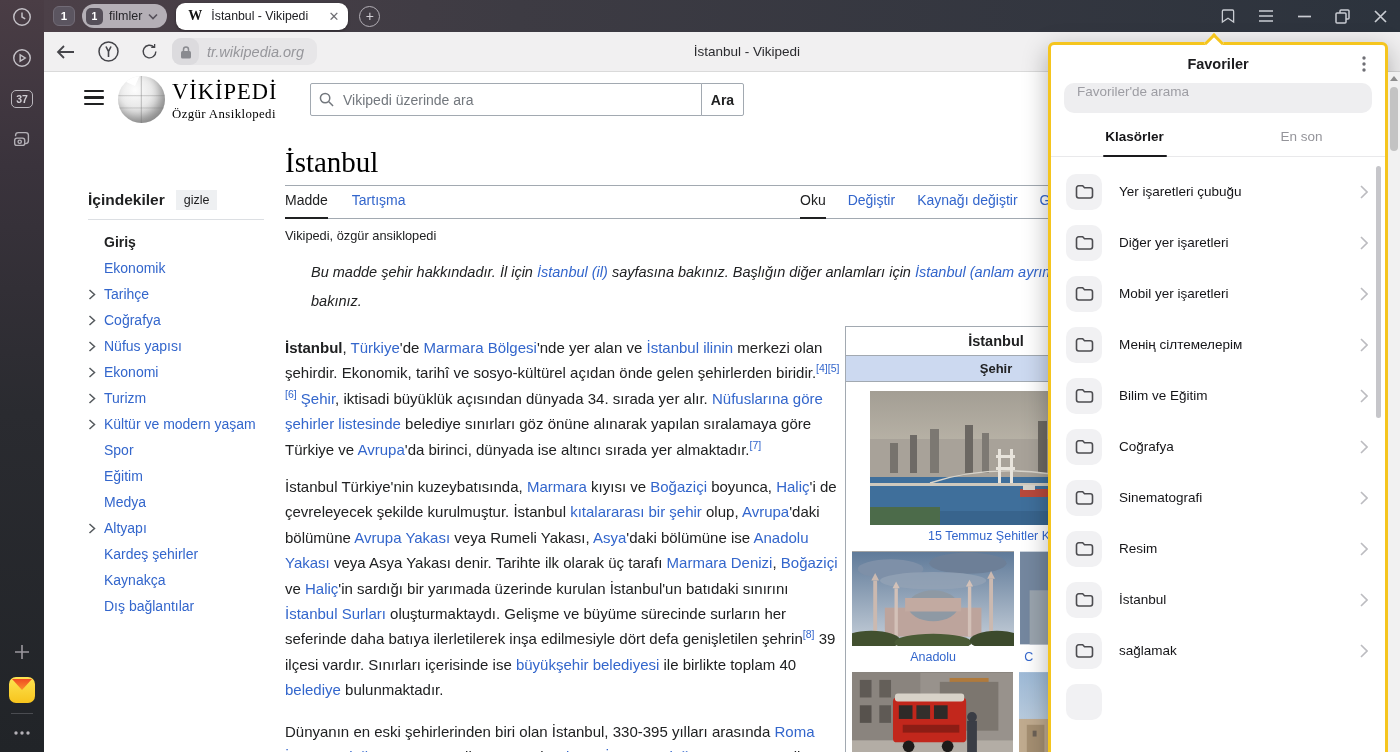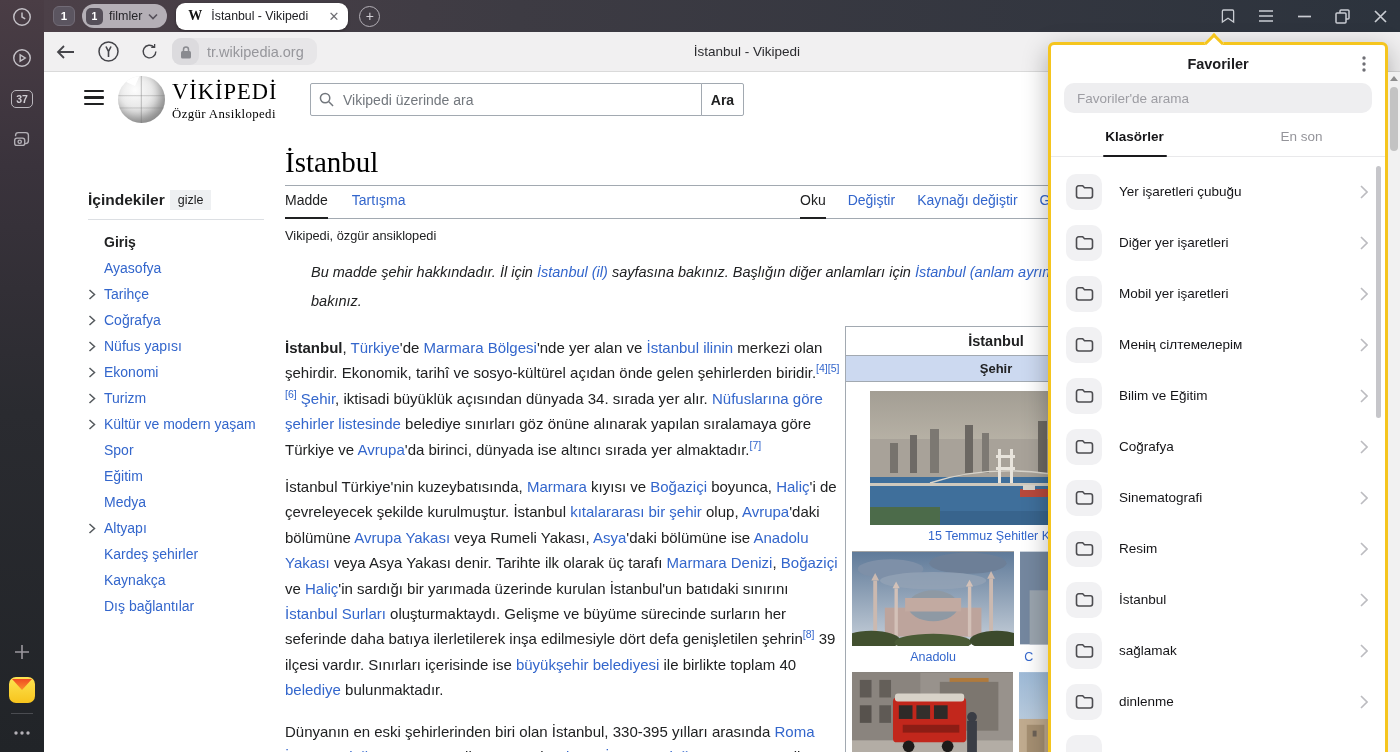--- a/index.html
+++ b/index.html
@@ -44,21 +44,21 @@
     display:flex; align-items:center; justify-content:center; font-size:14px; line-height:1; }
   .win-icons { margin-left:auto; display:flex; align-items:center; gap:14px; padding-right:8px; }
   .wic { width:24px; height:32px; display:flex; align-items:center; justify-content:center; color:#c9ccd2; }
 
   
   .toolbar {
     position:absolute; left:44px; top:32px; width:1356px; height:40px;
     background:#f1f0f1; border-bottom:1px solid #dadada; display:flex; align-items:center; z-index:20;
   }
   .tool-ic { display:flex; align-items:center; justify-content:center; color:#45454a; }
-  .url-box { margin-left:13px; height:27px; background:#e7e6e8; border-radius:9px; display:flex; align-items:center; padding-right:13px; }
+  .url-box { margin-left:13px; height:27px; background:#e7e6e8; border-radius:9px; display:flex; align-items:center; padding-right:13px;font-style:italic; }
   .lock-chip { width:27px; height:27px; border-radius:9px; background:#dcdbde; display:flex; align-items:center; justify-content:center; margin-right:8px; color:#808085; }
   .url-text { font-size:14.5px; color:#96969b; }
   .center-title { position:absolute; left:0; right:600px; text-align:right; font-size:13.5px; color:#2a2a2e; pointer-events:none; }
 
   
   .page { position:absolute; left:44px; top:72px; width:1344px; height:640px; background:#fff; z-index:1; }
 
   .wk-burger { position:absolute; left:40px; top:18px; width:20px; height:15px; display:flex; flex-direction:column; justify-content:space-between; }
   .wk-burger i { height:2.2px; background:#202122; border-radius:1px; }
   .globe { position:absolute; left:74px; top:4px; width:47px; height:47px; border-radius:50%;
@@ -76,21 +76,21 @@
 
   .wk-search { position:absolute; left:266px; top:11px; display:flex; height:33px; }
   .wk-search .box { width:392px; height:33px; border:1px solid #a2a9b1; border-radius:2px 0 0 2px; display:flex; align-items:center; padding:0 8px; background:#fff; }
   .wk-search input { border:none; outline:none; flex:1; font-size:14px; color:#202122; background:transparent; font-family:"Liberation Sans",sans-serif; }
   .wk-search input::placeholder { color:#72777d; }
   .wk-search .btn { width:43px; height:33px; border:1px solid #a2a9b1; margin-left:-1px; border-radius:0 2px 2px 0;
     background:#fff; font-weight:700; font-size:14px; color:#202122; display:flex; align-items:center; justify-content:center; }
 
   
   .toc { position:absolute; left:44px; top:118px; width:176px; }
-  .toc-head { display:flex; align-items:center; gap:5px; padding-bottom:9px; border-bottom:1px solid #dcdfe3; }
+  .toc-head { display:flex; align-items:center; gap:11px; padding-bottom:9px; border-bottom:1px solid #dcdfe3; }
   .toc-head .h { font-size:15.5px; font-weight:700; color:#202122; }
   .gizle { font-size:12.5px; color:#202122; background:#eef0f2; border:none; border-radius:0; padding:3px 8px; font-family:inherit; }
   .toc-list { margin-top:9px; }
   .toc-item { display:flex; align-items:center; height:26px; font-size:14px; color:#3366cc; cursor:pointer; }
   .toc-chev { width:16px; display:flex; align-items:center; }
   .toc-item.active { color:#202122; font-weight:700; }
 
   
   .article { position:absolute; left:241px; top:74px; width:1062px; }
   .article h1 { font-family:"Liberation Serif", serif; font-size:29px; font-weight:400; color:#000; margin:0; padding-bottom:6px; border-bottom:1px solid #a2a9b1; }
@@ -125,21 +125,21 @@
   .pg-thumb { position:absolute; left:2px; top:15px; width:8px; height:64px; background:#c3c3c3; border-radius:4px; }
 
   
   .fav-panel { position:absolute; left:1048px; top:42px; width:340px; height:732px; background:#fff;
     border:3px solid #f5c51e; border-radius:6px; z-index:50; box-shadow:0 8px 26px rgba(0,0,0,.30); }
   .fav-caret { position:absolute; top:-9px; left:156px; width:14px; height:14px; background:#fff;
     border-top:3px solid #f5c51e; border-left:3px solid #f5c51e; transform:rotate(45deg); }
   .fav-head { height:38px; display:flex; align-items:center; justify-content:center; position:relative; }
   .fav-title { font-size:14.5px; font-weight:700; color:#1c1c1f; }
   .kebab { position:absolute; right:13px; top:11px; width:16px; height:16px; display:flex; align-items:center; justify-content:center; }
-  .fav-search { margin:0 13px; height:30px; background:#eeeef0; border-radius:10px; display:flex; align-items:center; padding:0 11px; }
+  .fav-search { margin:0 13px; height:30px; background:#eeeef0; border-radius:10px; display:flex; align-items:flex-start; padding:0 11px; }
   .fav-search input { border:none; outline:none; background:transparent; flex:1; font-size:13.5px; color:#202124; font-family:inherit; }
   .fav-search input::placeholder { color:#9d9da3; }
   .fav-tabs { display:flex; height:41px; margin-top:3px; border-bottom:1px solid #e9e9eb; }
   .fav-tab { flex:1; display:flex; align-items:center; justify-content:center; font-size:13.5px; color:#94949a; cursor:pointer; position:relative; }
   .fav-tab.active { color:#141417; font-weight:600; }
   .fav-tab.active::after { content:""; position:absolute; bottom:-1px; left:50%; transform:translateX(-50%);
     width:64px; height:2.5px; background:#1a1a1d; border-radius:2px; }
   .fav-list { position:absolute; top:116px; left:0; right:0; bottom:0; overflow:hidden; padding-top:5px; }
   .f-row { height:51px; display:flex; align-items:center; padding:0 17px 0 15px; gap:17px; cursor:pointer; }
   .f-ic { width:36px; height:36px; border-radius:10px; background:#f1f1f3; display:flex; align-items:center; justify-content:center; flex:none; }
@@ -306,21 +306,21 @@
             </svg>
     </span>
     <span class="toc-label">Giriş</span>
   </div>
         <div class="toc-item">
     <span class="toc-chev" style="visibility: hidden;">
       <svg width="8" height="11" viewBox="0 0 8 11" fill="none" stroke="#54595d" stroke-width="1.5">
               <path d="M1.5 1l5 4.5-5 4.5"></path>
             </svg>
     </span>
-    <span class="toc-label">Ayasofya</span>
+    <span class="toc-label">Ekonomik</span>
   </div>
         <div class="toc-item">
     <span class="toc-chev">
       <svg width="8" height="11" viewBox="0 0 8 11" fill="none" stroke="#54595d" stroke-width="1.5">
               <path d="M1.5 1l5 4.5-5 4.5"></path>
             </svg>
     </span>
     <span class="toc-label">Tarihçe</span>
   </div>
         <div class="toc-item">
@@ -720,33 +720,20 @@
     </span>
     <span class="f-lbl">sağlamak</span>
     <span class="f-chev">
       <svg width="8" height="14" viewBox="0 0 8 14" fill="none" stroke="#bcbcc0" stroke-width="1.6">
             <path d="M1 1l6 6-6 6"></path>
           </svg>
     </span>
   </div>
       <div class="f-row">
     <span class="f-ic">
-      <svg width="19" height="16" viewBox="0 0 19 16" fill="none" stroke="#4c4c50" stroke-width="1.6">
-        <path d="M1.5 4A2.2 2.2 0 0 1 3.7 1.8h4l1.8 2h5.8A2.2 2.2 0 0 1 17.5 6v5.8a2.2 2.2 0 0 1-2.2 2.2H3.7a2.2 2.2 0 0 1-2.2-2.2z"></path>
-      </svg>
-    </span>
-    <span class="f-lbl">dinlenme</span>
-    <span class="f-chev">
-      <svg width="8" height="14" viewBox="0 0 8 14" fill="none" stroke="#bcbcc0" stroke-width="1.6">
-            <path d="M1 1l6 6-6 6"></path>
-          </svg>
-    </span>
-  </div>
-      <div class="f-row">
-    <span class="f-ic">
       
     </span>
     <span class="f-lbl"></span>
 
   </div>
     </div>
   <div class="fav-scrollthumb"></div>
 </div>
 
 </body></html>

